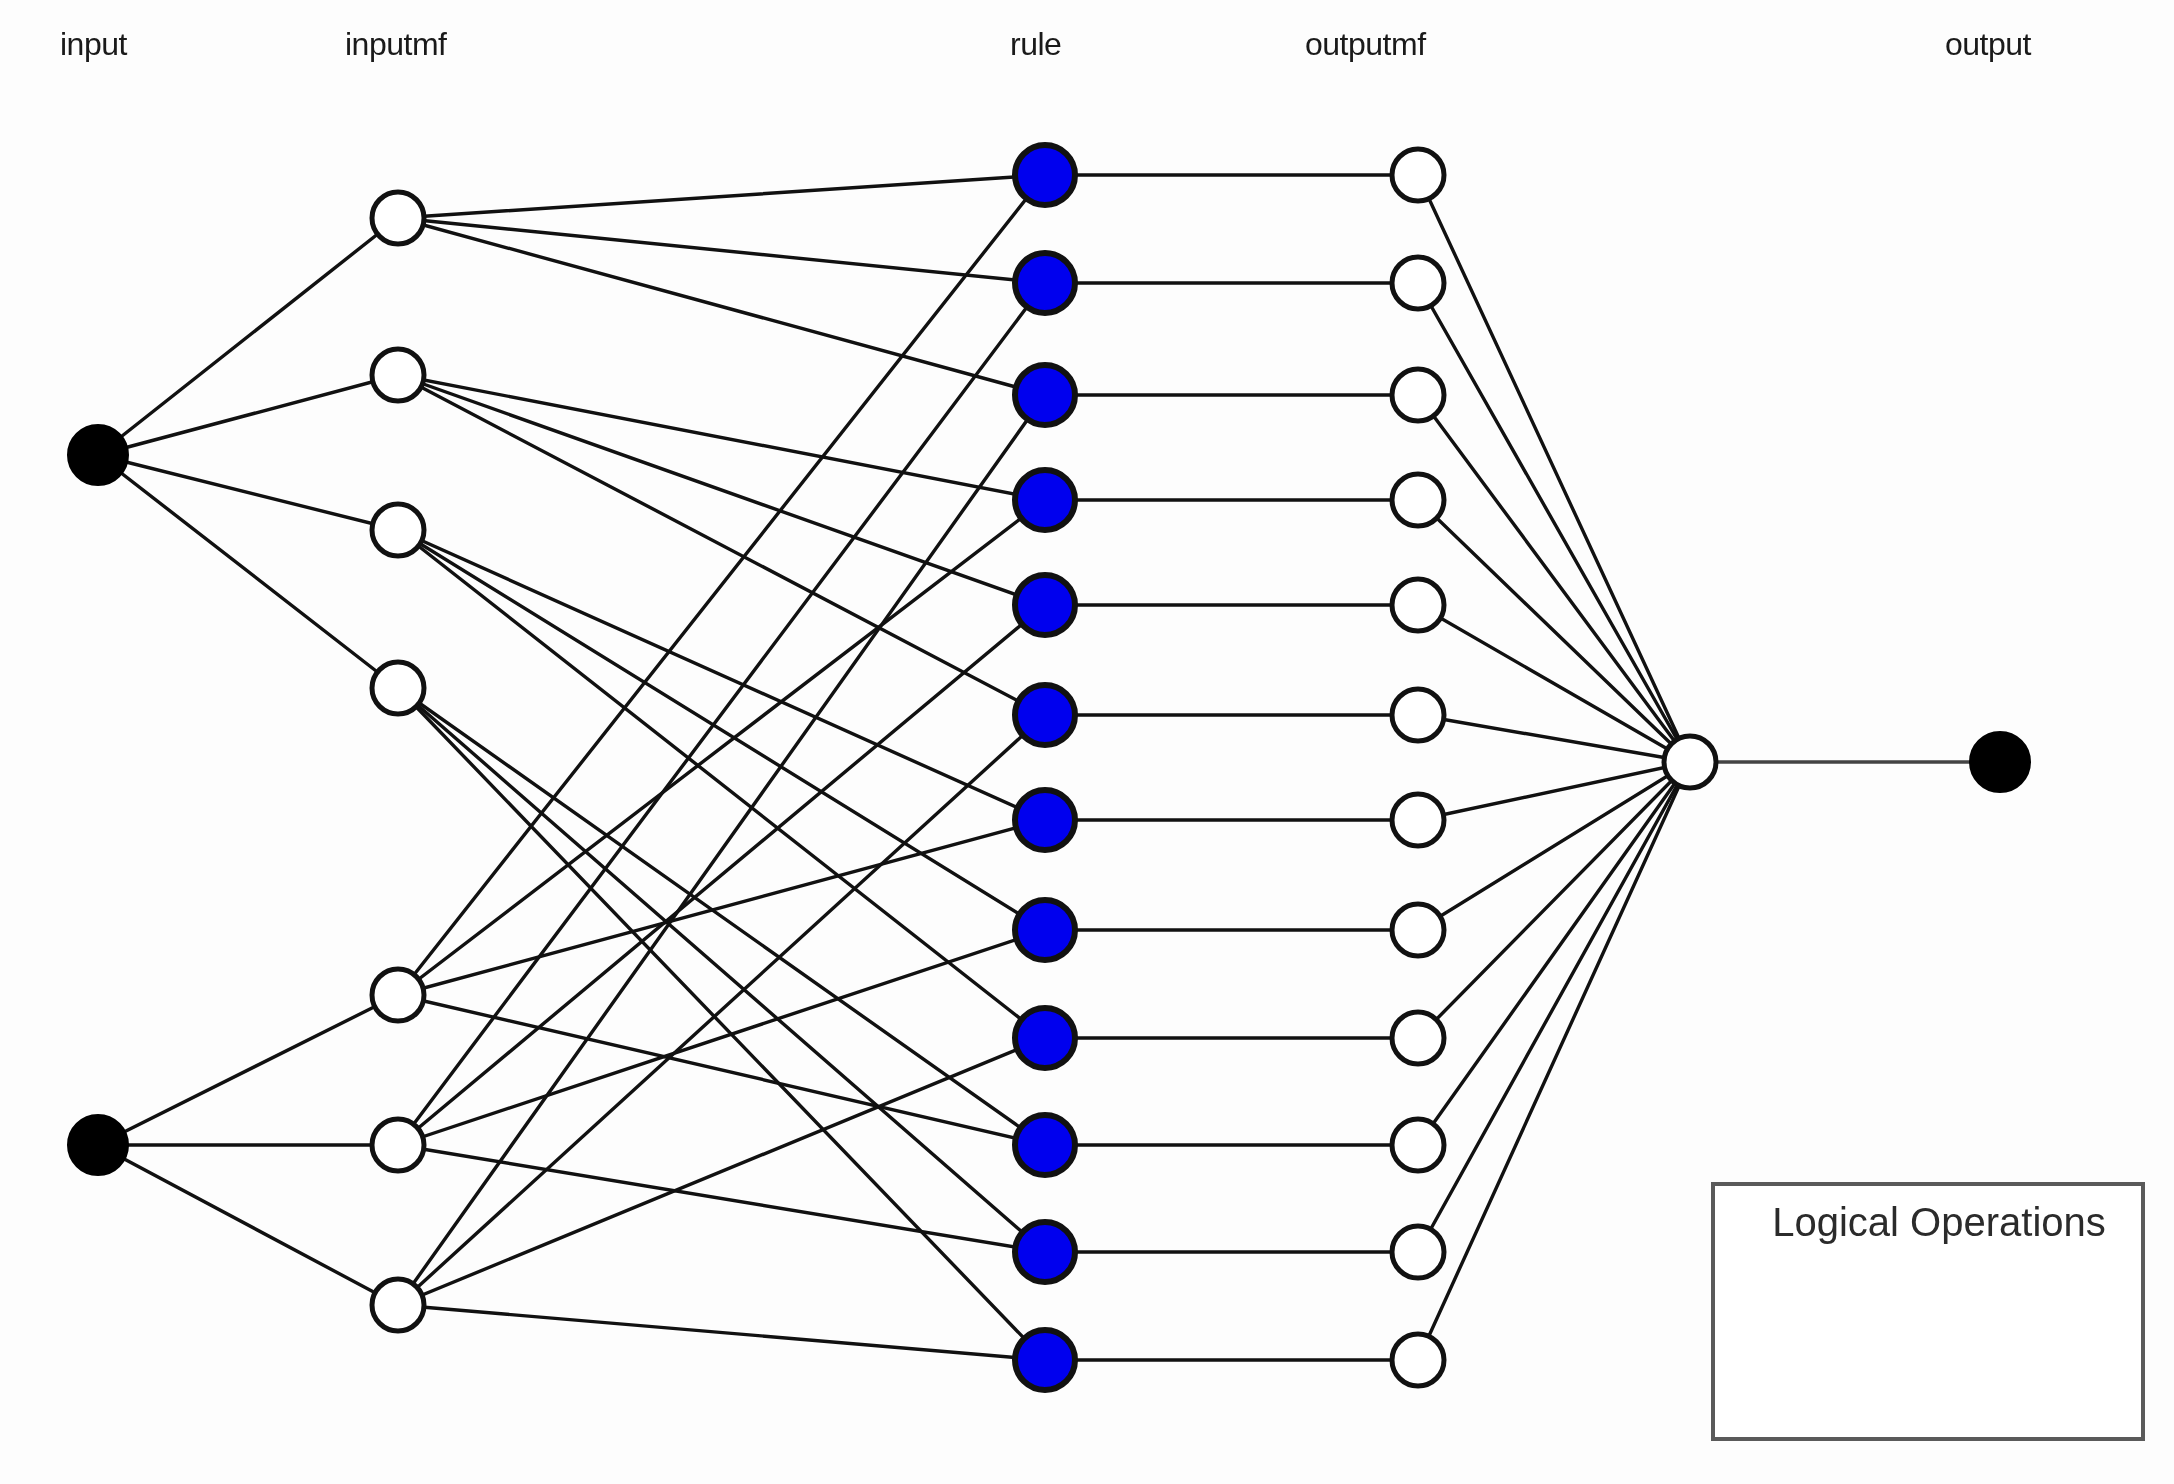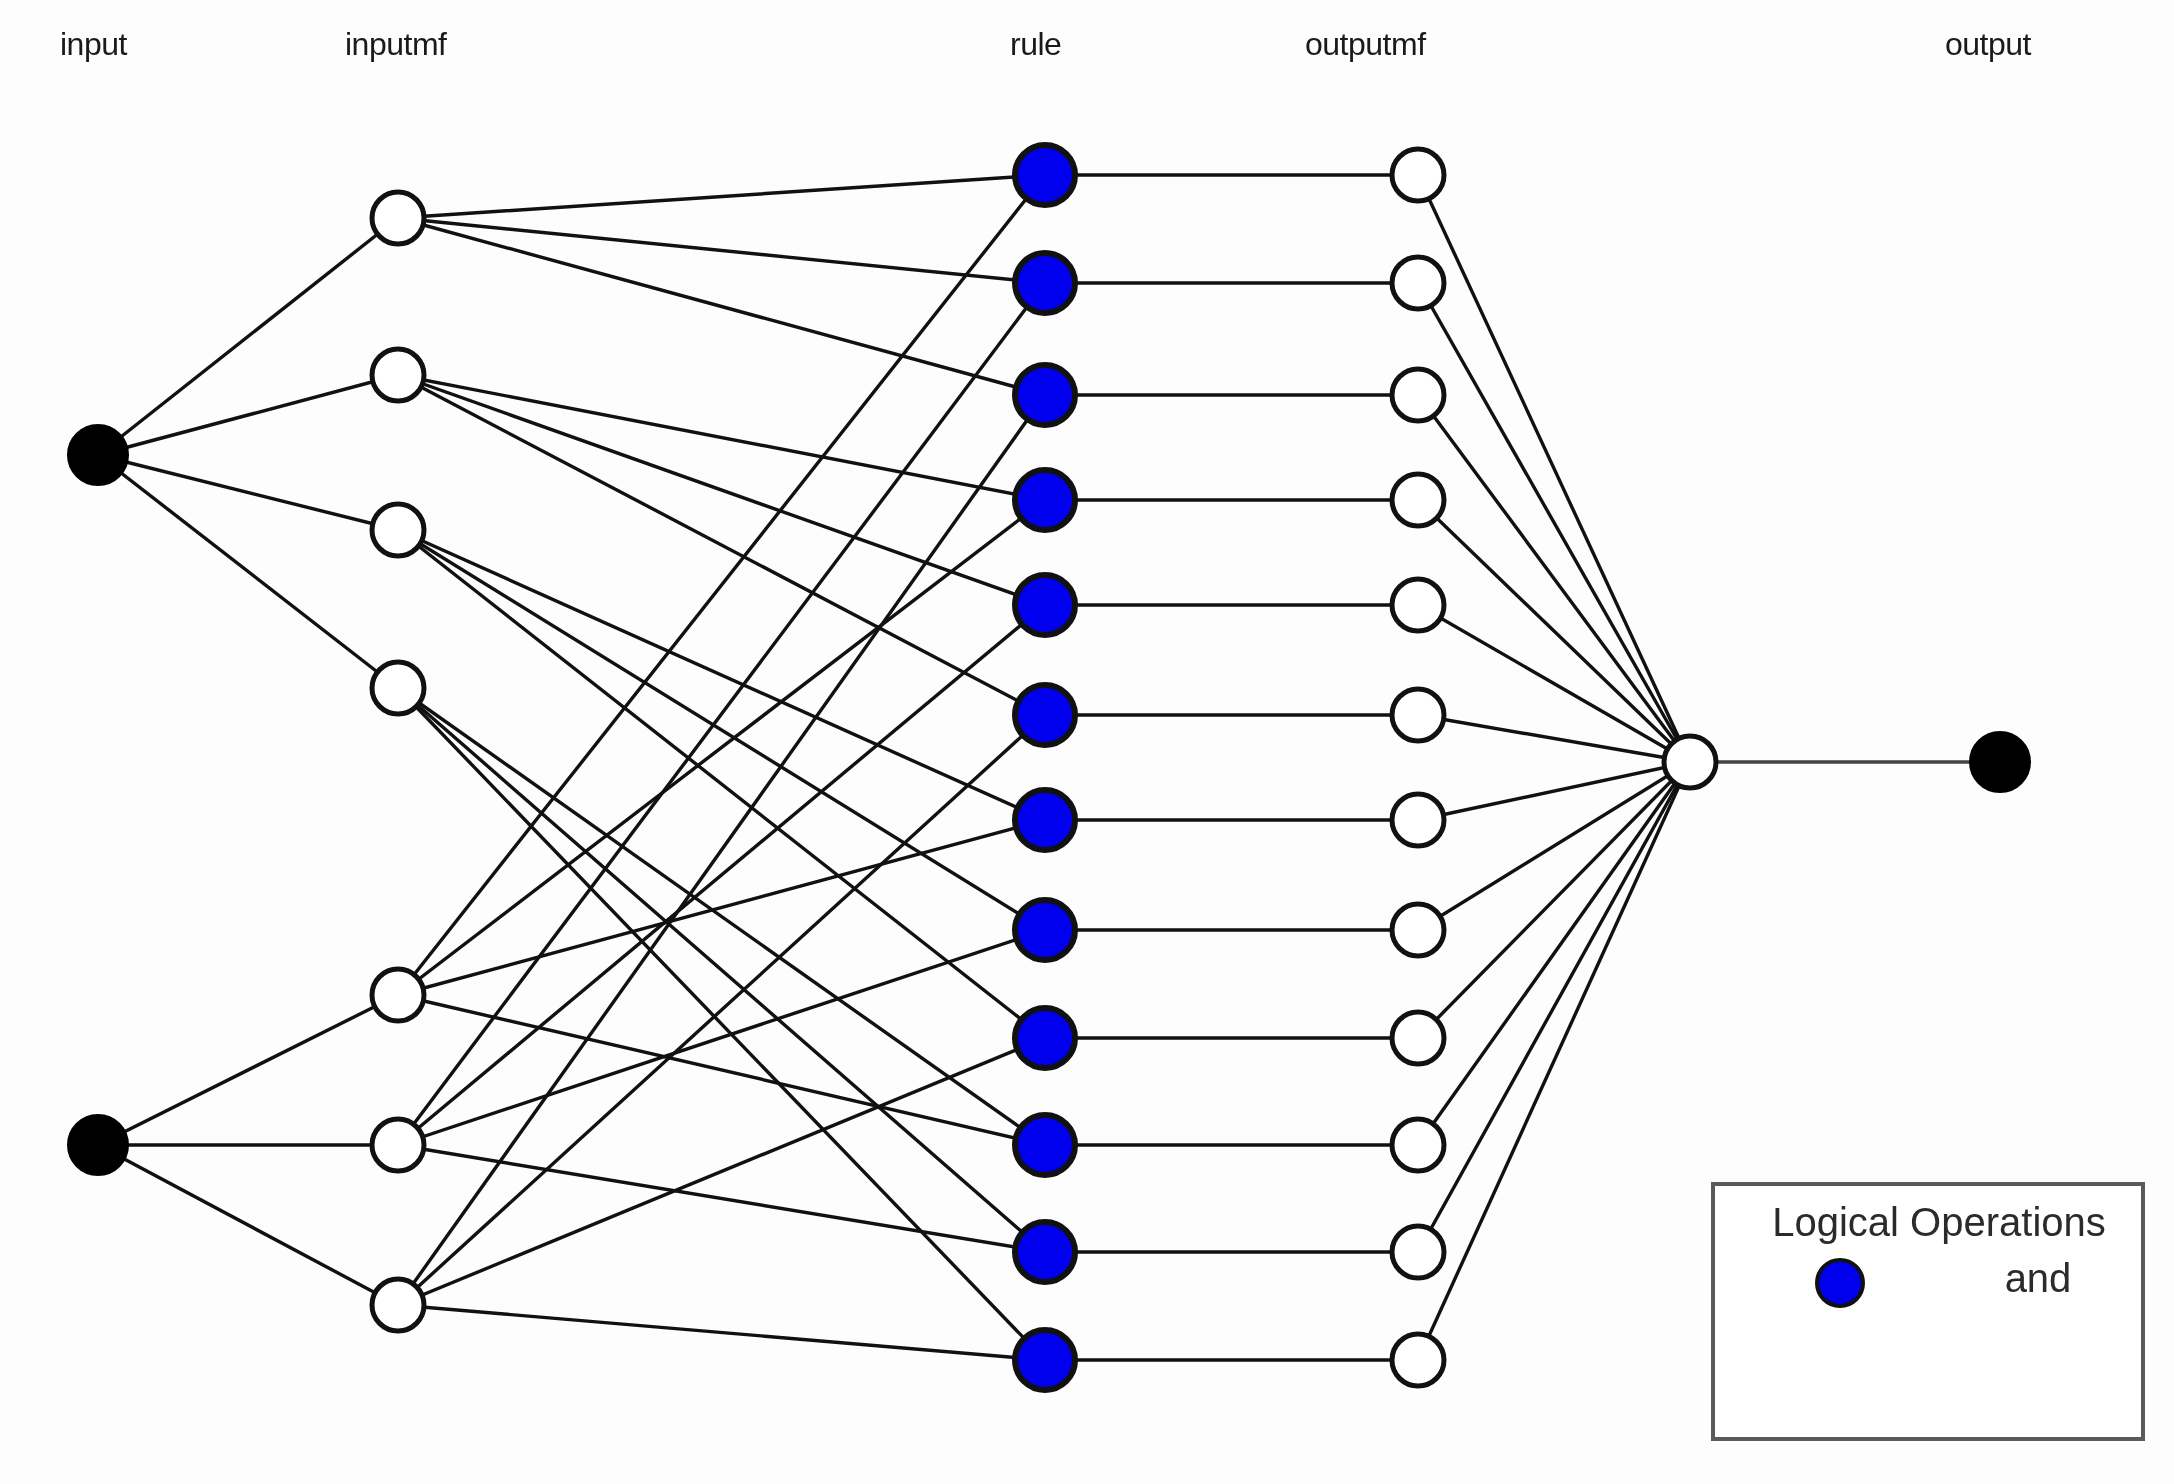--- a/index.html
+++ b/index.html
@@ -260,23 +260,17 @@
         <circle cx="1690" cy="762" r="26" class="node-agg"></circle>
       </g>
     <g id="g-nodes-output">
         <circle cx="2000" cy="762" r="30" class="node-io"></circle>
       </g>
   </svg>
 
   <div id="legend" style="left: 1711px; top: 1182px; width: 434px; height: 259px;">
     <div id="legend-title">Logical Operations</div>
 
-    <div class="legend-row" id="legend-row-and" style="top: 66px;">
-      <div class="legend-swatch-wrap">
-        <div class="legend-dot" id="legend-dot-and" style="background: rgb(0, 0, 238);"></div>
-      </div>
-      <div class="legend-label">and</div>
-    </div>
 
 
   </div>
 
 </div>
 
 </body></html>

